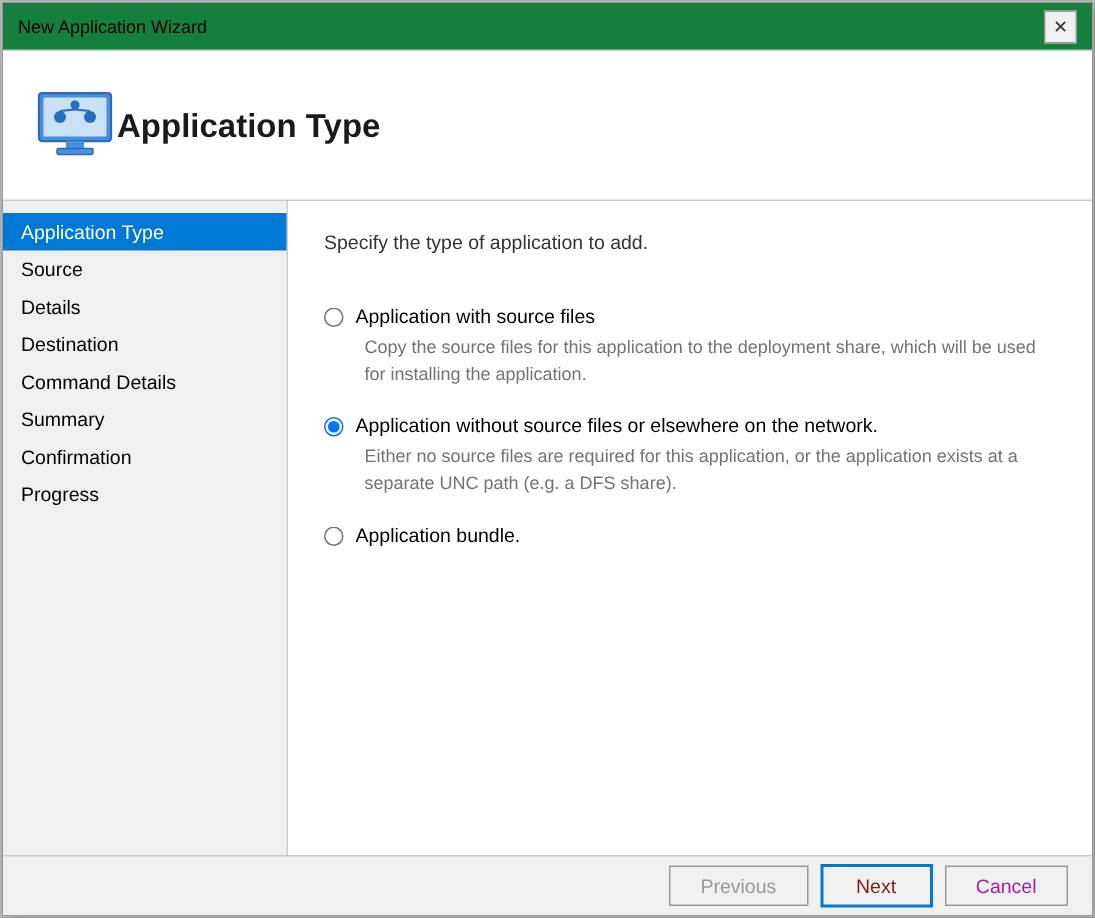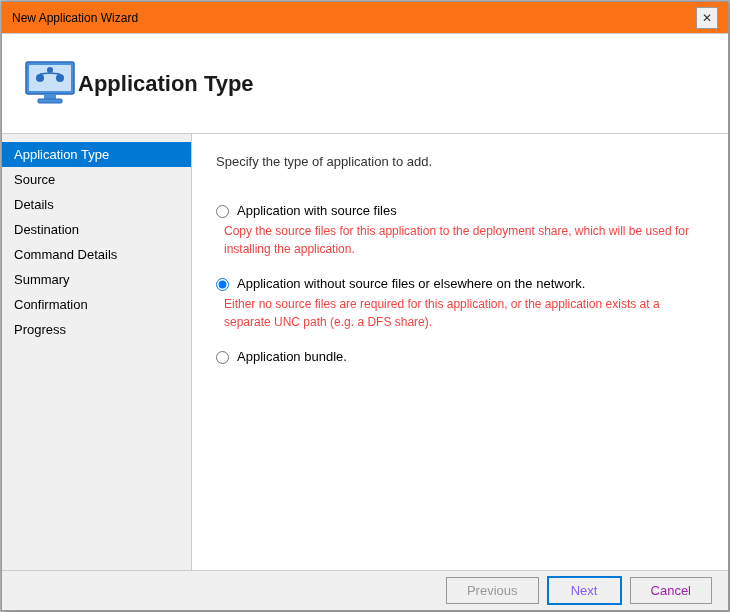--- a/index.html
+++ b/index.html
@@ -17,21 +17,21 @@
     .dialog {
       width: 728px;
       height: 610px;
       background: #f0f0f0;
       border: 1px solid #999;
       box-shadow: 2px 2px 8px rgba(0,0,0,0.4);
       display: flex;
       flex-direction: column;
     }
     .title-bar {
-      background: #f97316;
+      background: #15803d;
       border-bottom: 1px solid #ccc;
       padding: 6px 10px;
       display: flex;
       align-items: center;
       justify-content: space-between;
       height: 32px;
     }
     .title-bar-text {
       font-size: 12px;
       color: #000;
@@ -108,22 +108,22 @@
       margin-right: 8px;
       flex-shrink: 0;
     }
     .option-label {
       font-size: 13px;
       color: #000;
       font-weight: normal;
     }
     .option-description {
       font-size: 12px;
-      color: #ef4444;
-      margin-left: 8px;
+      color: #737373;
+      margin-left: 27px;
       margin-top: 3px;
       line-height: 1.5;
     }
     .footer {
       background: #f0f0f0;
       border-top: 1px solid #ccc;
       padding: 10px 16px;
       display: flex;
       justify-content: flex-end;
       align-items: center;
@@ -135,21 +135,21 @@
       font-size: 13px;
       cursor: pointer;
       border: 1px solid #999;
       background: #f0f0f0;
       color: #a21caf;
       min-width: 75px;
     }
     .btn-primary {
       background: #f0f0f0;
       border: 2px solid #0078d4;
-      color: #8b5cf6;
+      color: #7f1d1d;
     }
     .btn:disabled {
       color: #999;
       cursor: default;
     }
 
     
     .computer-icon {
       width: 56px;
       height: 56px;

